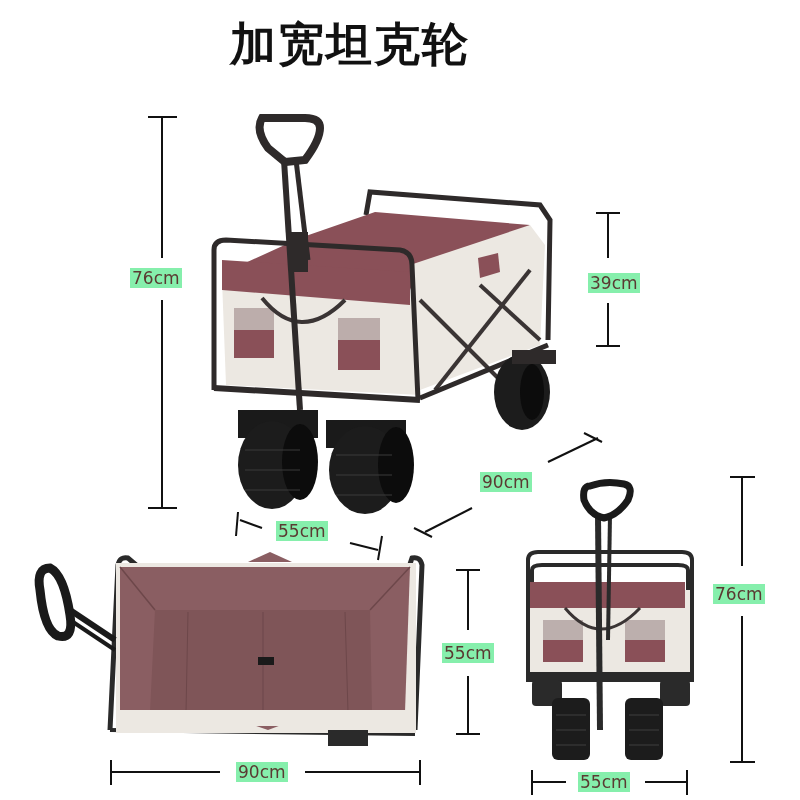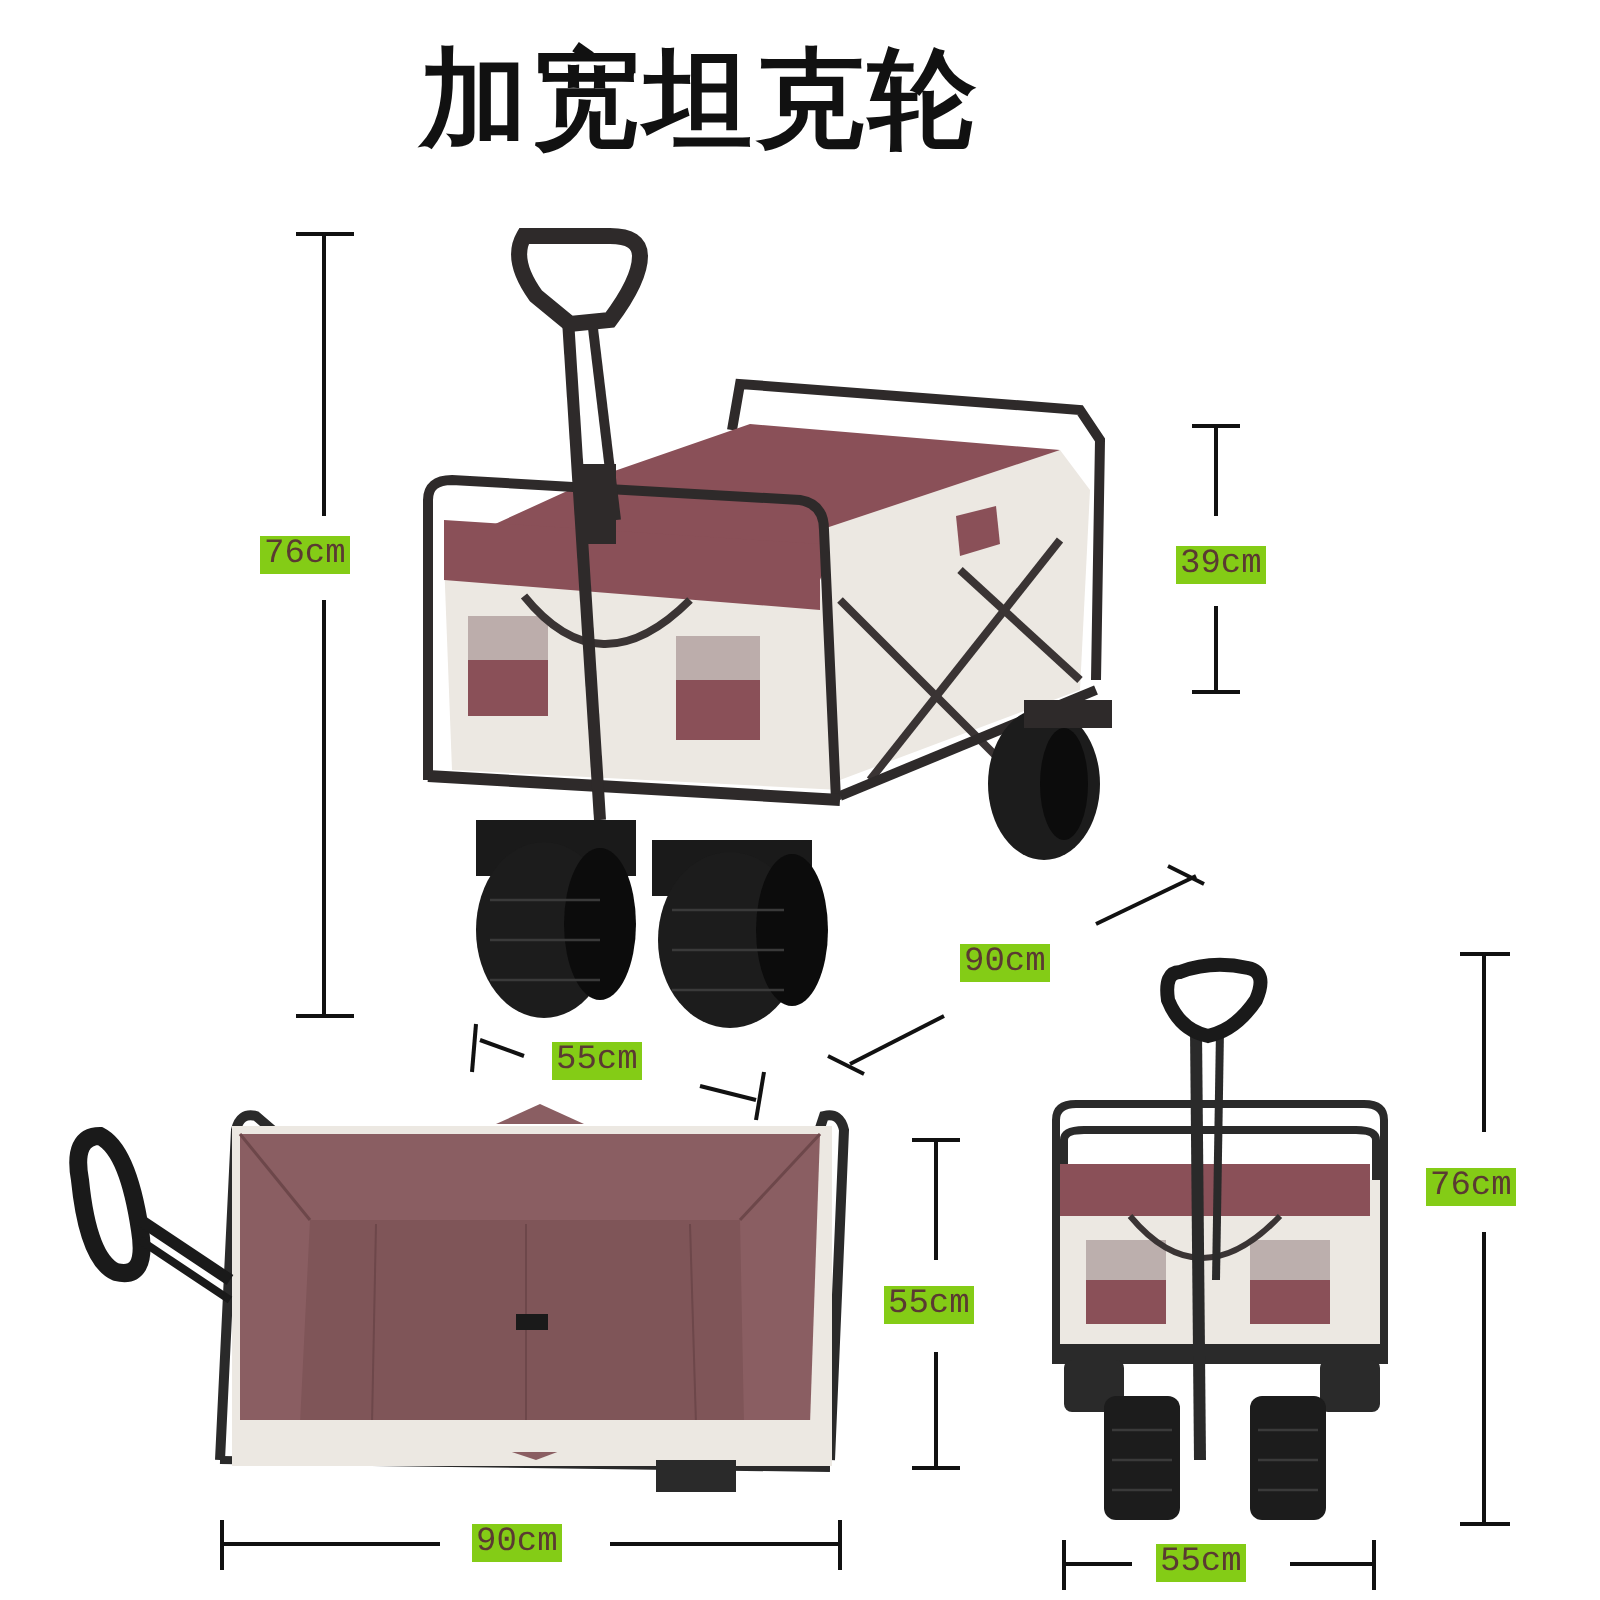--- a/index.html
+++ b/index.html
@@ -1,18 +1,18 @@
 <!DOCTYPE html>
 <html><head>
 <meta charset="utf-8">
 <style>
   html, body { margin: 0; padding: 0; background: #ffffff; }
   body { width: 800px; height: 800px; position: relative; overflow: hidden; font-family: "DejaVu Sans", sans-serif; }
-  .title { position: absolute; left: 0; top: 14px; width: 700px; text-align: center; font-size: 54px; font-weight: bold; color: #111; letter-spacing: 2px; }
-  .dim-label { position: absolute; font-size: 17px; color: #5a3a32; background: #84cc16; padding: 0 2px; white-space: nowrap; font-family: Liberation Mono, monospace; }
+  .title { position: absolute; left: 0; top: 14px; width: 700px; text-align: center; font-size: 46px; font-weight: bold; color: #111; letter-spacing: 2px; }
+  .dim-label { position: absolute; font-size: 17px; color: #5a3a32; background: #86efac; padding: 0 2px; white-space: nowrap; }
   svg.layer { position: absolute; left: 0; top: 0; }
 </style>
 </head>
 <body>
 
 <div class="title">加宽坦克轮</div>
 
 <svg class="layer" width="800" height="800" viewBox="0 0 800 800">
 
   <g stroke="#111" stroke-width="2" fill="none">

